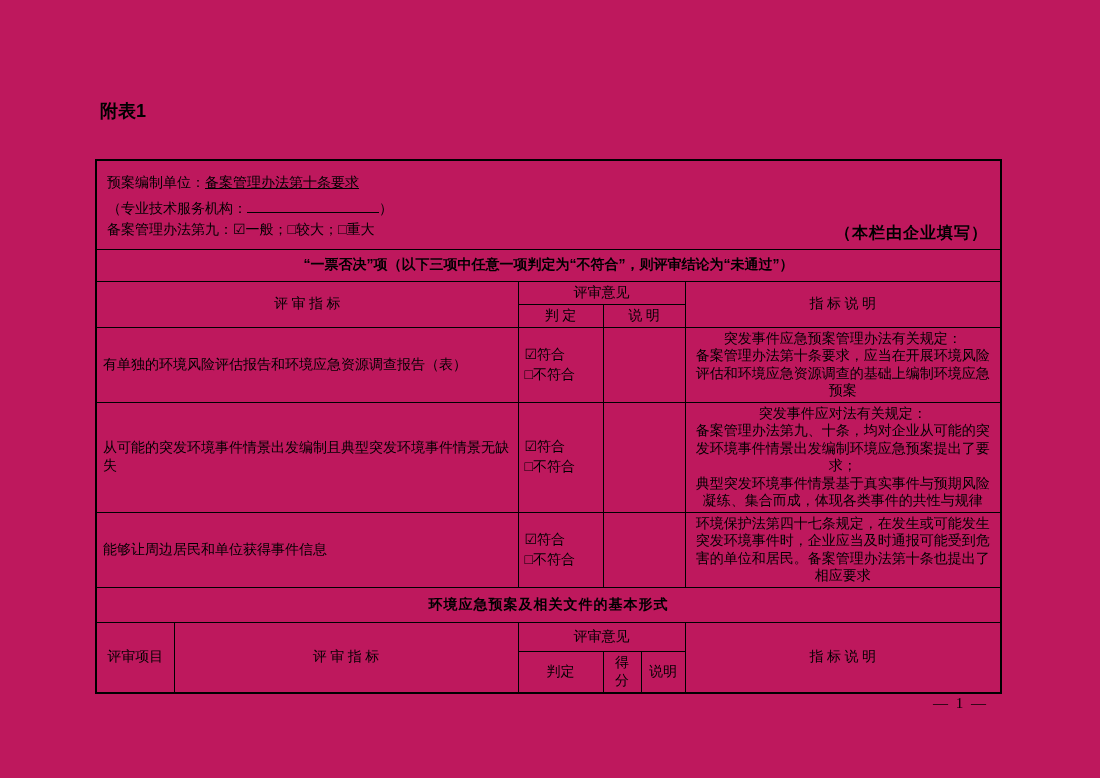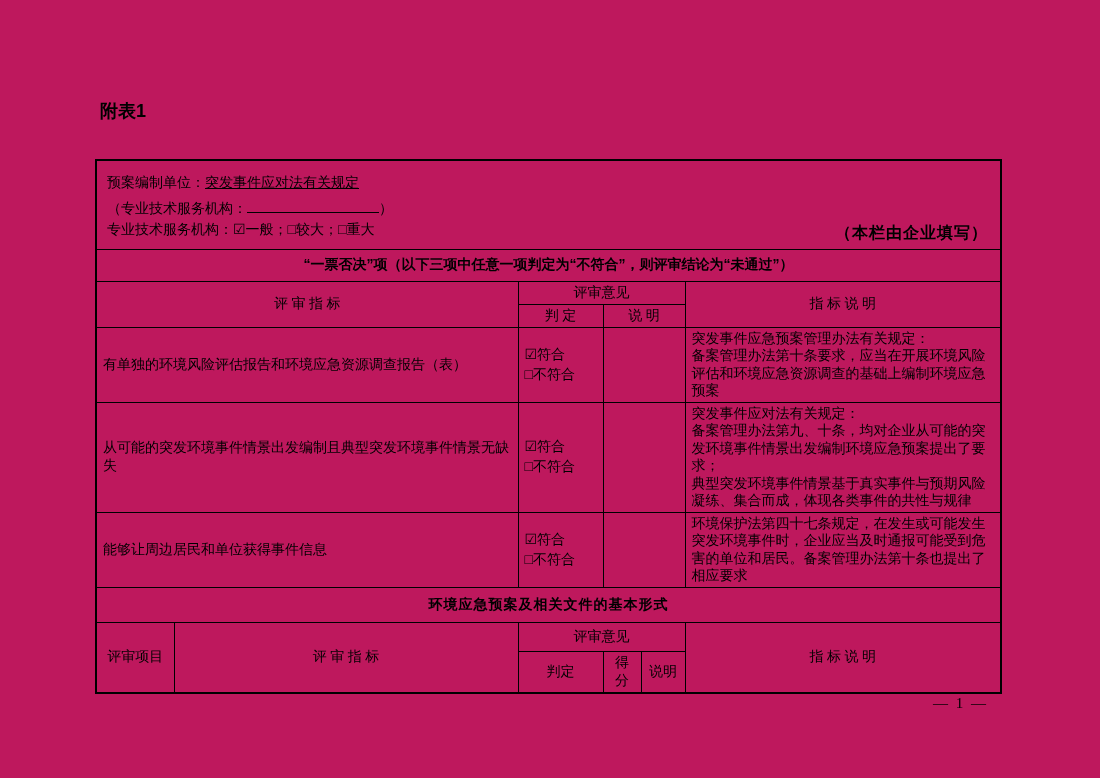--- a/index.html
+++ b/index.html
@@ -20,21 +20,21 @@
     border-collapse:collapse;table-layout:fixed;
     border:2px solid #000;
   }
   table.review td{
     border:1px solid #000;padding:2px 6px;font-size:14px;vertical-align:middle;
     overflow:hidden;
   }
   .center{text-align:center;}
   .bold{font-weight:bold;}
   .sans{font-family:"Liberation Sans","DejaVu Sans",sans-serif;}
-  .pre{white-space:pre-line;}
+  .pre{white-space:pre-line;text-align:center;}
   .expl{font-size:13.5px;line-height:17.5px;padding:3px 5px;}
   .indicator-cell{padding-left:9px;line-height:18px;}
   .judge-cell{padding-left:7px;line-height:20px;margin-left:44px;}
   
   .info-cell{position:relative;padding:6px 10px 4px 10px !important;line-height:21px;}
   .info-line2{margin-top:5px;}
   .u-value{text-decoration:underline;padding-right:28px;}
   .blank-line{display:inline-block;width:132px;border-bottom:1px solid #000;height:14px;vertical-align:baseline;}
   .company-note{
     position:absolute;right:12px;bottom:6px;font-weight:bold;font-size:16px;letter-spacing:1px;
@@ -70,27 +70,27 @@
         <col style="width:85px">
       <col style="width:38px">
         <col style="width:44px">
         <col style="width:316px">
     </colgroup>
 
     <tbody>
         <tr class="r-info">
       <td colspan="6" class="info-cell">
         <div>
-          <span>预案编制单位：</span><span class="u-value">突发事件应对法有关规定</span>
+          <span>预案编制单位：</span><span class="u-value">备案管理办法第十条要求</span>
         </div>
         <div class="info-line2">
           <span>（专业技术服务机构：</span><span class="blank-line"></span><span>）</span>
         </div>
         <div>
-          <span>专业技术服务机构：</span><span>☑一般；□较大；□重大</span>
+          <span>备案管理办法第九：</span><span>☑一般；□较大；□重大</span>
         </div>
         <div class="company-note">（本栏由企业填写）</div>
       </td>
     </tr>
 
     <tr class="r-veto">
       <td colspan="6" class="center bold sans veto-title">“一票否决”项（以下三项中任意一项判定为“不符合”，则评审结论为“未通过”）</td>
     </tr>
 
     <tr class="r-h1">

